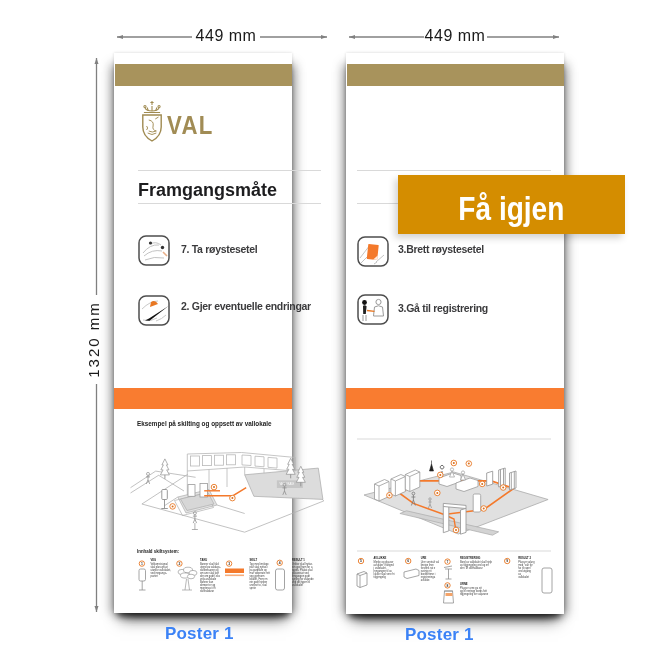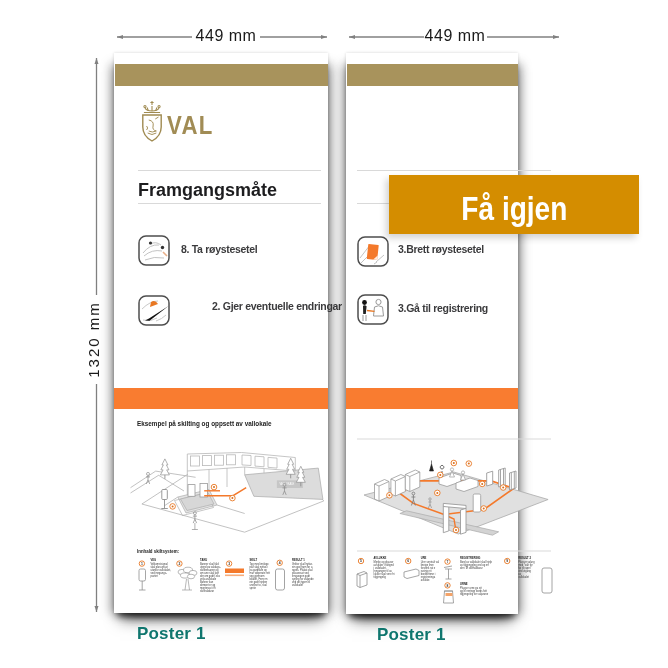--- a/index.html
+++ b/index.html
@@ -11,22 +11,22 @@
       8px 6px 10px -5px rgba(0,0,0,.38),
       0 7px 7px -4px rgba(0,0,0,.70),
       0 13px 14px -6px rgba(0,0,0,.50);}
   .gold{position:absolute;left:1px;right:0;top:11px;height:22px;background:#a8935c;}
   .hline{position:absolute;height:1px;background:#d9d9d9;}
   .head1{position:absolute;font-size:18px;font-weight:bold;color:#1d1d1f;line-height:14px;}
   .itxt{position:absolute;font-size:10.5px;font-weight:bold;color:#3b3b3d;white-space:nowrap;letter-spacing:-0.3px;line-height:11px;}
   .oband{position:absolute;left:0;right:0;top:335px;height:21px;background:#f97c30;}
   .icon{position:absolute;width:32px;height:31px;}
   .dimtxt{position:absolute;font-size:16px;color:#1a1a1a;letter-spacing:0.5px;}
-  .plabel{position:absolute;font-size:17px;font-weight:bold;color:#0f766e;letter-spacing:0.2px;}
-  .banner{position:absolute;left:389px;top:175px;width:250px;height:59px;background:#d48d00;
+  .plabel{position:absolute;font-size:17px;font-weight:bold;color:#3b82f6;letter-spacing:0.2px;margin-left:28px;}
+  .banner{position:absolute;left:398px;top:175px;width:227px;height:59px;background:#d48d00;
     box-shadow:-3px 4px 7px rgba(0,0,0,.18);text-align:center;}
   .banner span{display:inline-block;font-size:33px;font-weight:bold;color:#fff;line-height:67px;transform:scaleX(0.85);}
 </style>
 </head>
 <body>
 
 <svg class="abs" style="left:0;top:0" width="668" height="668" viewBox="0 0 668 668">
   <g stroke="#808080" stroke-width="1.3" fill="none">
     <path d="M117 37 H192"></path>
     <path d="M260 37 H327"></path>
@@ -41,21 +41,21 @@
     <path d="M349 37 l6 -2 v4 z"></path>
     <path d="M559 37 l-6 -2 v4 z"></path>
     <path d="M96.5 58 l-2 6 h4 z"></path>
     <path d="M96.5 612 l-2 -6 h4 z"></path>
   </g>
 </svg>
 <div class="dimtxt" style="left:190px;top:27px;width:72px;text-align:center;">449 mm</div>
 <div class="dimtxt" style="left:419px;top:27px;width:72px;text-align:center;">449 mm</div>
 <div class="dimtxt" style="left:47px;top:331px;width:92px;text-align:center;font-size:15px;letter-spacing:2px;transform:rotate(-90deg);transform-origin:center;">1320 mm</div>
 
-<div class="poster" id="p1" style="left:114px;top:53px;width:214px;height:560px;">
+<div class="poster" id="p1" style="left:114px;top:53px;width:178px;height:560px;">
   <div class="gold"></div>
 
   <svg class="abs" style="left:25px;top:47px" width="26" height="44" viewBox="0 0 24 44" preserveAspectRatio="none">
     <g stroke="#a08b52" fill="none" stroke-width="1">
       <path d="M12 1 v4 M10.5 2.5 h3"></path>
       <circle cx="5.5" cy="6.5" r="1"></circle>
       <circle cx="18.5" cy="6.5" r="1"></circle>
       <path d="M5.5 8 q1.5 3 6.5 3 q5 0 6.5 -3"></path>
       <path d="M12 6 v5 M7.5 7.5 l1 3 M16.5 7.5 l-1 3"></path>
       <path d="M4.5 12.5 h15"></path>
@@ -78,33 +78,33 @@
     <g stroke="#c3c3c3" stroke-width="1" fill="none">
       <path d="M5 18 q7 -9 16 -8"></path>
       <path d="M6 21 q8 -7 18 -5"></path>
       <path d="M7 25 q9 -4 19 -2"></path>
       <path d="M12 9 q6 -3 11 1"></path>
     </g>
     <circle cx="12.5" cy="8" r="1.6" fill="#333"></circle>
     <circle cx="24.5" cy="12.5" r="1.7" fill="#333"></circle>
     <path d="M25 17 l4 4" stroke="#e8b08a" stroke-width="1.6"></path>
   </svg>
-  <div class="itxt" style="left:67px;top:190.5px;">8. Ta røystesetel</div>
+  <div class="itxt" style="left:67px;top:190.5px;">7. Ta røystesetel</div>
 
   <svg class="icon" style="left:24px;top:242px;" viewBox="0 0 32 31">
     <rect x="1" y="1" width="30" height="29" rx="7" fill="#fff" stroke="#4d4d4d" stroke-width="1.5"></rect>
     <g stroke="#c9c9c9" stroke-width="1" fill="none">
       <path d="M4 14 q8 -8 16 -8"></path>
       <path d="M5 25 q8 2 14 -2"></path>
       <path d="M18 26 q6 -2 10 -6"></path>
     </g>
     <path d="M13 7 q4 -3 7 2 l-8 3 z" fill="#e87722"></path>
     <path d="M30.5 11 L11 23.5 l-4 2 l4.5 0.3 z" fill="#111"></path>
   </svg>
-  <div class="itxt" style="left:67px;top:248px;margin-left:31px;">2. Gjer eventuelle endringar</div>
+  <div class="itxt" style="left:67px;top:248px;">2. Gjer eventuelle endringar</div>
 
   <div class="oband"></div>
 
   <svg class="abs" style="left:0;top:356px" width="214" height="204" viewBox="0 0 214 204">
     <text x="23" y="17" font-size="7.2" font-weight="bold" fill="#222" textLength="134.5" lengthAdjust="spacingAndGlyphs">Eksempel på skilting og oppsett av vallokale</text>
     <defs>
       <g id="pine">
         <path d="M0 0 L-3 6 L-1.5 6 L-4 11 L-1.8 11 L-4.5 16 L4.5 16 L1.8 11 L4 11 L1.5 6 L3 6 Z" fill="#fff" stroke="#8f8f8f" stroke-width="0.7"></path>
         <path d="M0 16 V20" stroke="#8f8f8f" stroke-width="0.9"></path>
       </g>
@@ -247,21 +247,21 @@
           <text x="178" y="171">synleg for valjande</text>
           <text x="178" y="174">ved dei typen til</text>
           <text x="178" y="177">vallokalet</text>
         </g>
         <rect x="161.5" y="160" width="9" height="21" rx="2" fill="#fff" stroke="#9a9a9a" stroke-width="0.9"></rect>
       </g>
     </g>
   </svg>
 </div>
 
-<div class="poster" id="p2" style="left:346px;top:53px;width:172px;height:561px;">
+<div class="poster" id="p2" style="left:346px;top:53px;width:218px;height:561px;">
   <div class="gold"></div>
   <div class="hline" style="left:11px;width:194px;top:117px;"></div>
   <div class="hline" style="left:11px;width:194px;top:150px;"></div>
 
   <svg class="icon" style="left:11px;top:183px;" viewBox="0 0 32 31">
     <rect x="1" y="1" width="30" height="29" rx="7" fill="#fff" stroke="#4d4d4d" stroke-width="1.5"></rect>
     <g stroke="#c3c3c3" stroke-width="1" fill="none">
       <path d="M3 22 L13 9"></path>
       <path d="M4 27 L12 19"></path>
       <path d="M19 26 l8 -7"></path>

